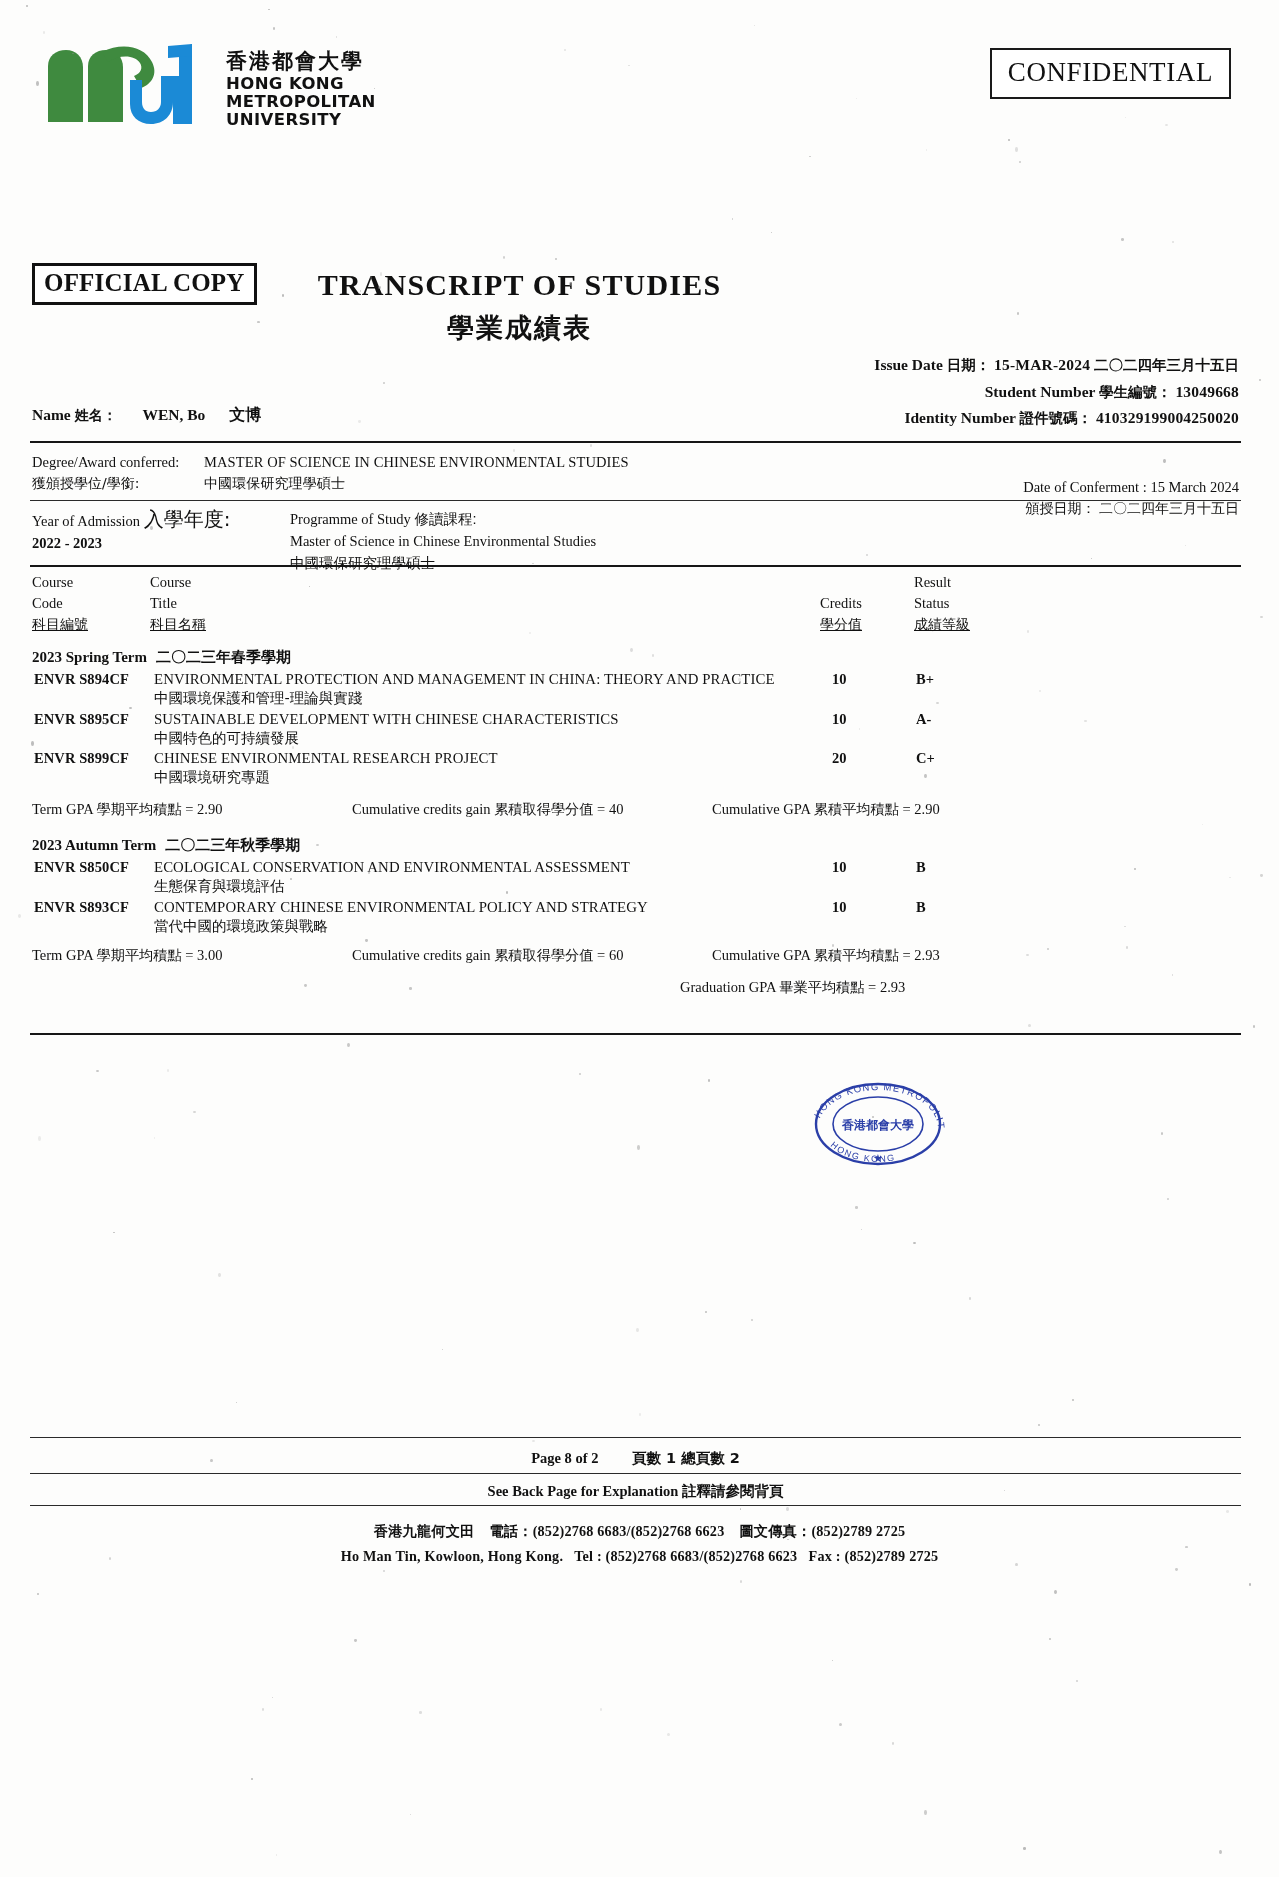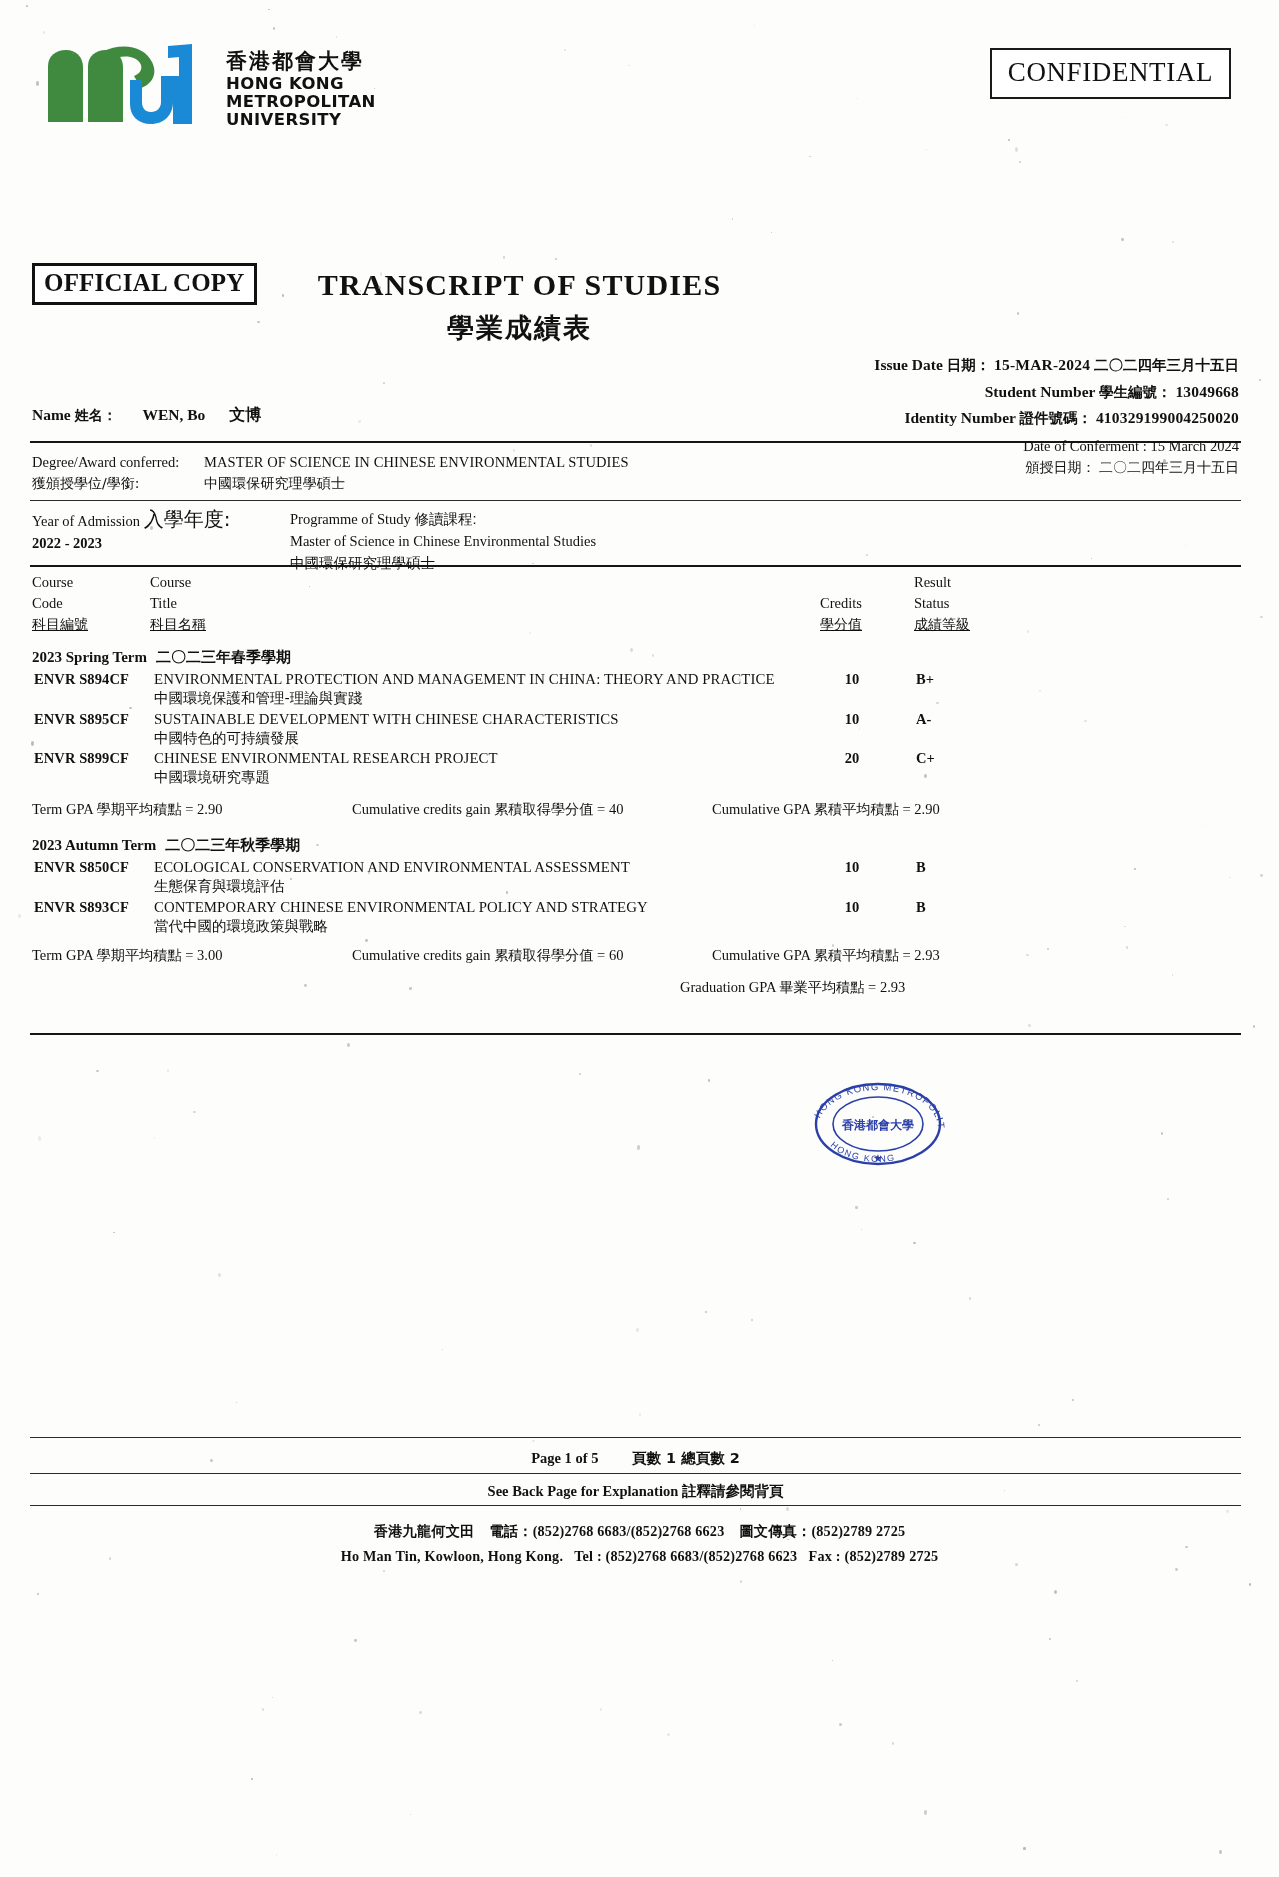--- a/index.html
+++ b/index.html
@@ -163,21 +163,21 @@
     line-height: 21px;
   }
   .degree .cjk { font-family: "DejaVu Sans", sans-serif; font-size: 14px; }
   .deg-l1 { display: flex; gap: 14px; }
   .deg-l1 .k { width: 158px; }
   .deg-l1 .v { font-weight: 400; letter-spacing: .1px; }
 
   .conferment {
     position: absolute;
     right: 40px;
-    top: 436px;
+    top: 477px;
     text-align: right;
     font-size: 14.5px;
     line-height: 21px;
   }
   .conferment .cjk { font-family: "DejaVu Sans", sans-serif; font-size: 14px; text-align: right; }
 
   
   .admission {
     position: absolute;
     left: 32px;
@@ -256,21 +256,21 @@
     top: 18px;
     font-family: "DejaVu Sans", sans-serif;
     font-size: 14.5px;
     white-space: nowrap;
   }
   .c-credits {
     position: absolute;
     left: 800px;
     top: 0;
     width: 40px;
-    text-align: center;
+    text-align: left;
     font-weight: 700;
     font-size: 14.5px;
   }
   .c-result {
     position: absolute;
     left: 884px;
     top: 0;
     font-weight: 700;
     font-size: 14.5px;
   }
@@ -572,21 +572,21 @@
       <text font-family="DejaVu Sans, sans-serif" font-size="12" fill="#2b3fa8" font-weight="bold" x="78" y="51" text-anchor="middle">香港都會大學</text>
       <text font-family="Liberation Sans, sans-serif" font-size="9" fill="#2b3fa8" letter-spacing="1.5">
         <textPath href="#arcBot" startOffset="14%">HONG KONG</textPath>
       </text>
       <text x="78" y="84" text-anchor="middle" font-size="11" fill="#2b3fa8">★</text>
     </svg>
   </div>
 
   <div class="rule thin" style="top:1437px;"></div>
   <div class="foot-page">
-    <span>Page 1 of 5</span>
+    <span>Page 8 of 2</span>
     <span class="cjk">頁數 1  總頁數 2</span>
   </div>
   <div class="rule thin" style="top:1473px;"></div>
   <div class="foot-back">
     <span>See Back Page for Explanation</span>
     <span class="cjk">註釋請參閱背頁</span>
   </div>
   <div class="rule thin" style="top:1505px;"></div>
 
   <div class="addr" id="addr1">

